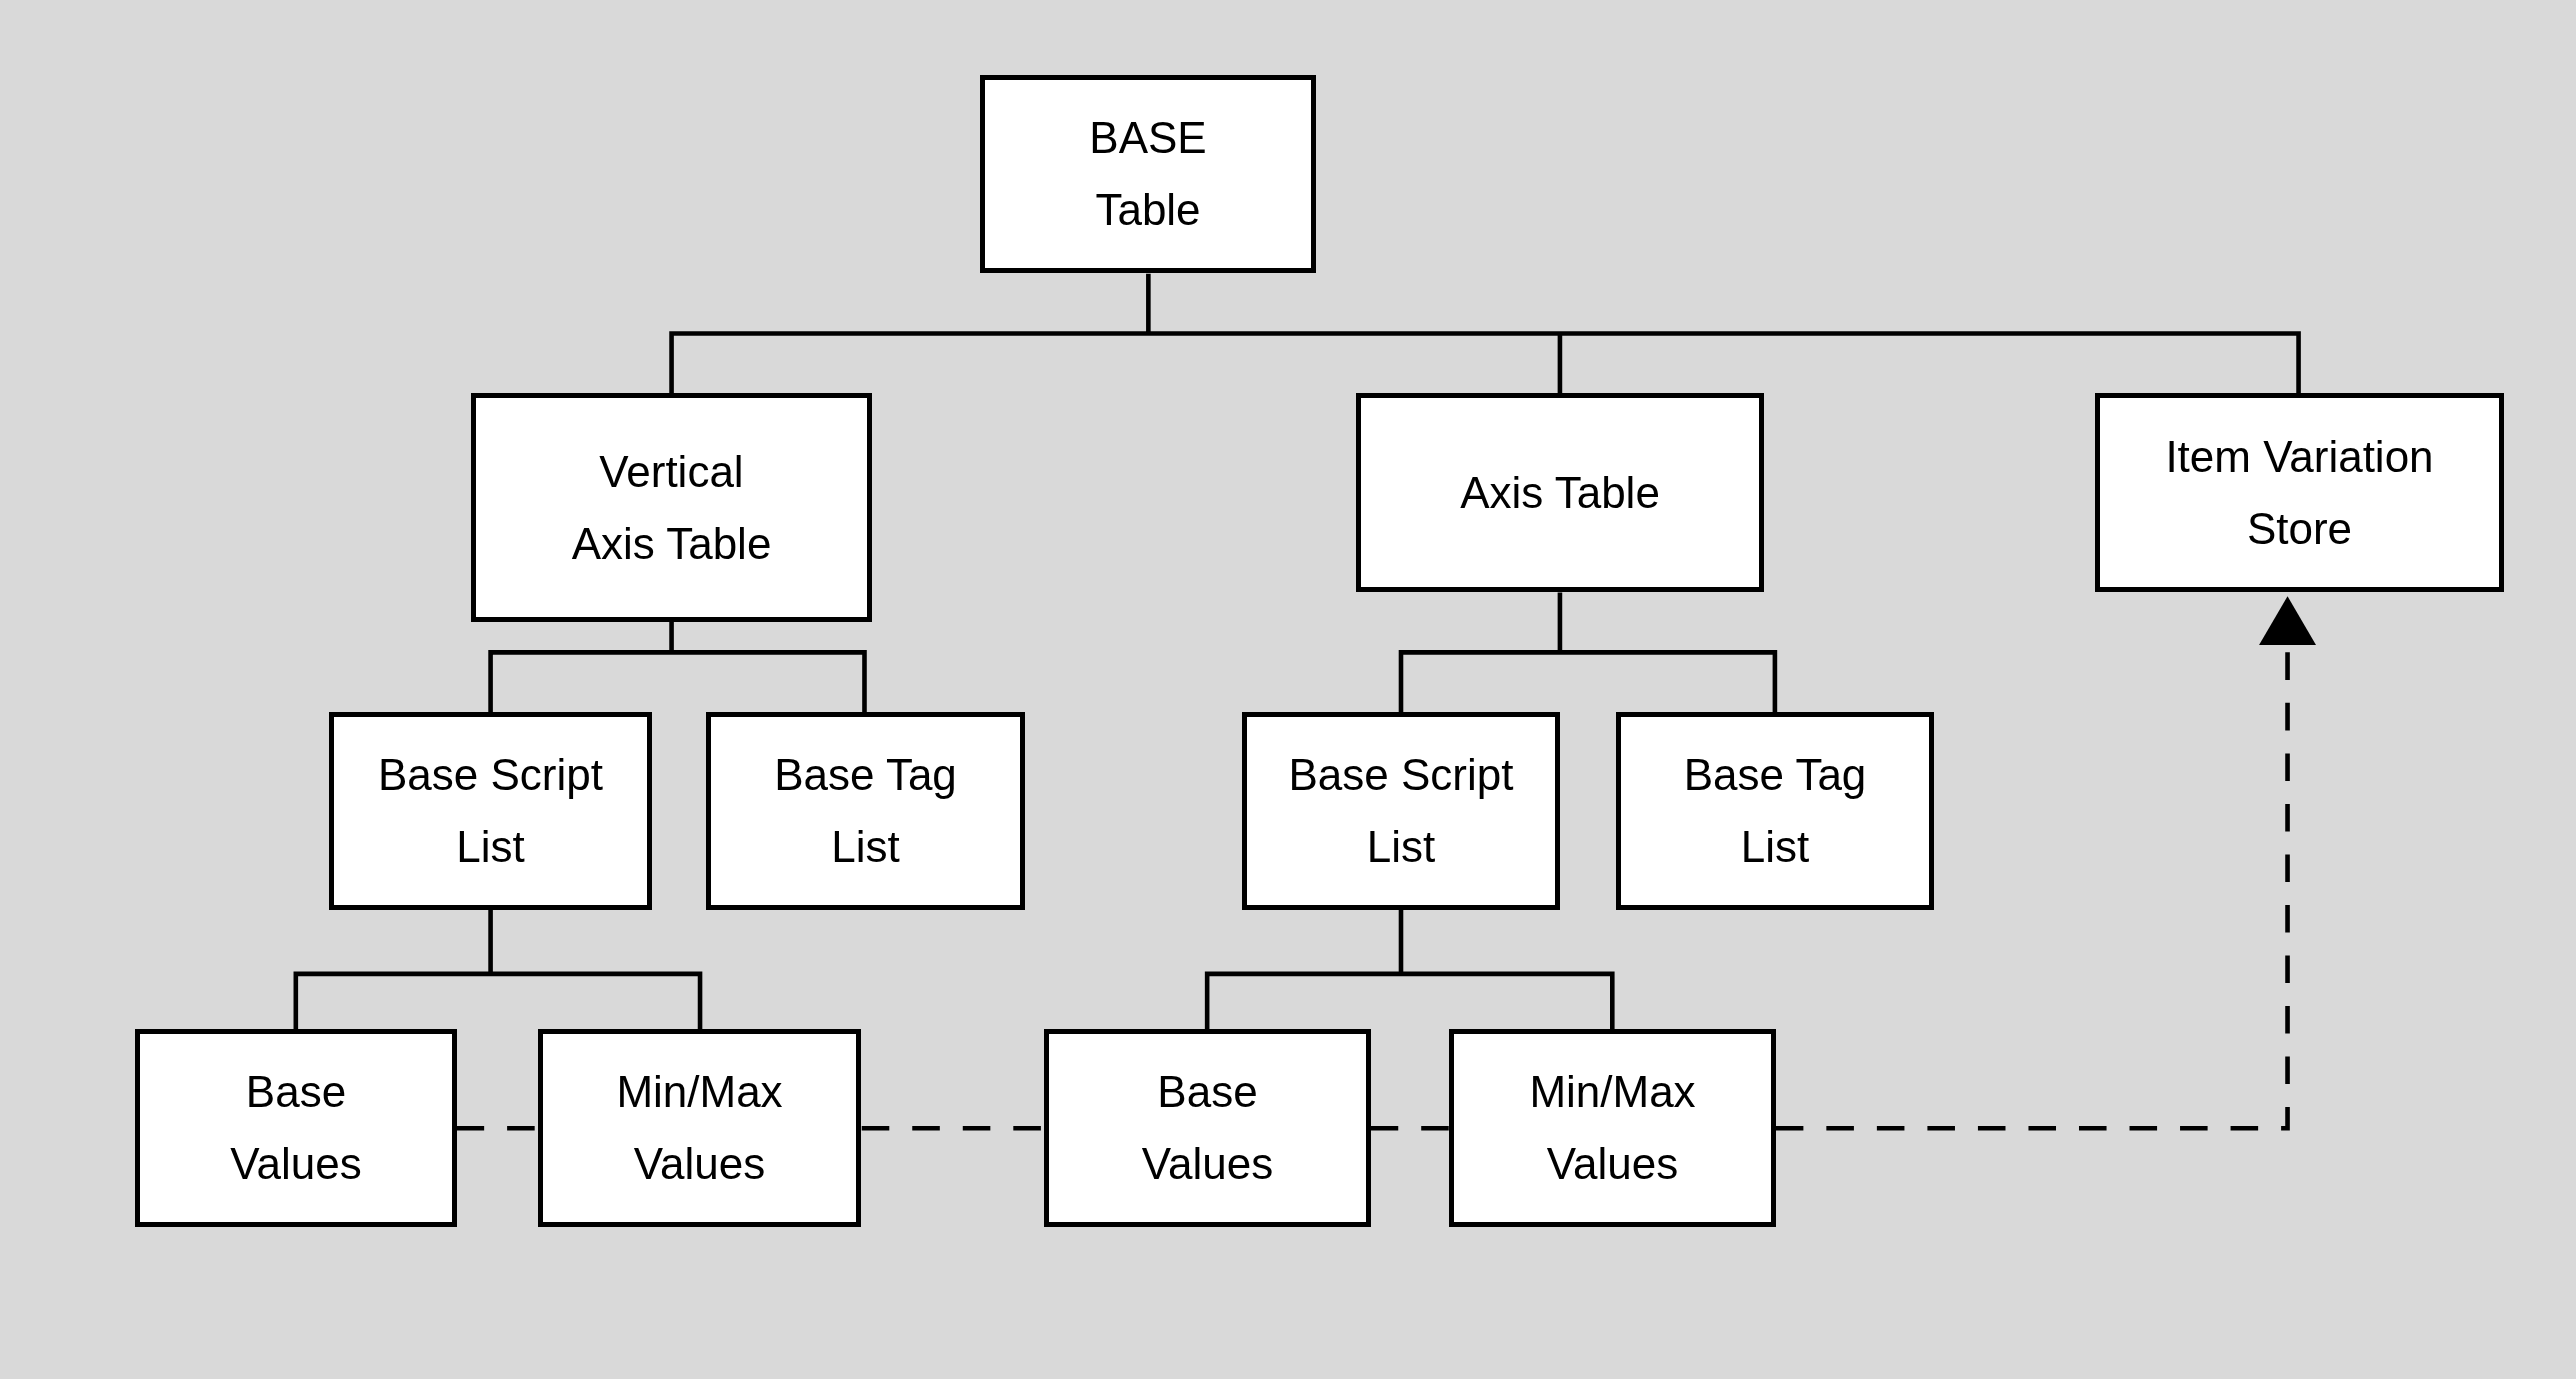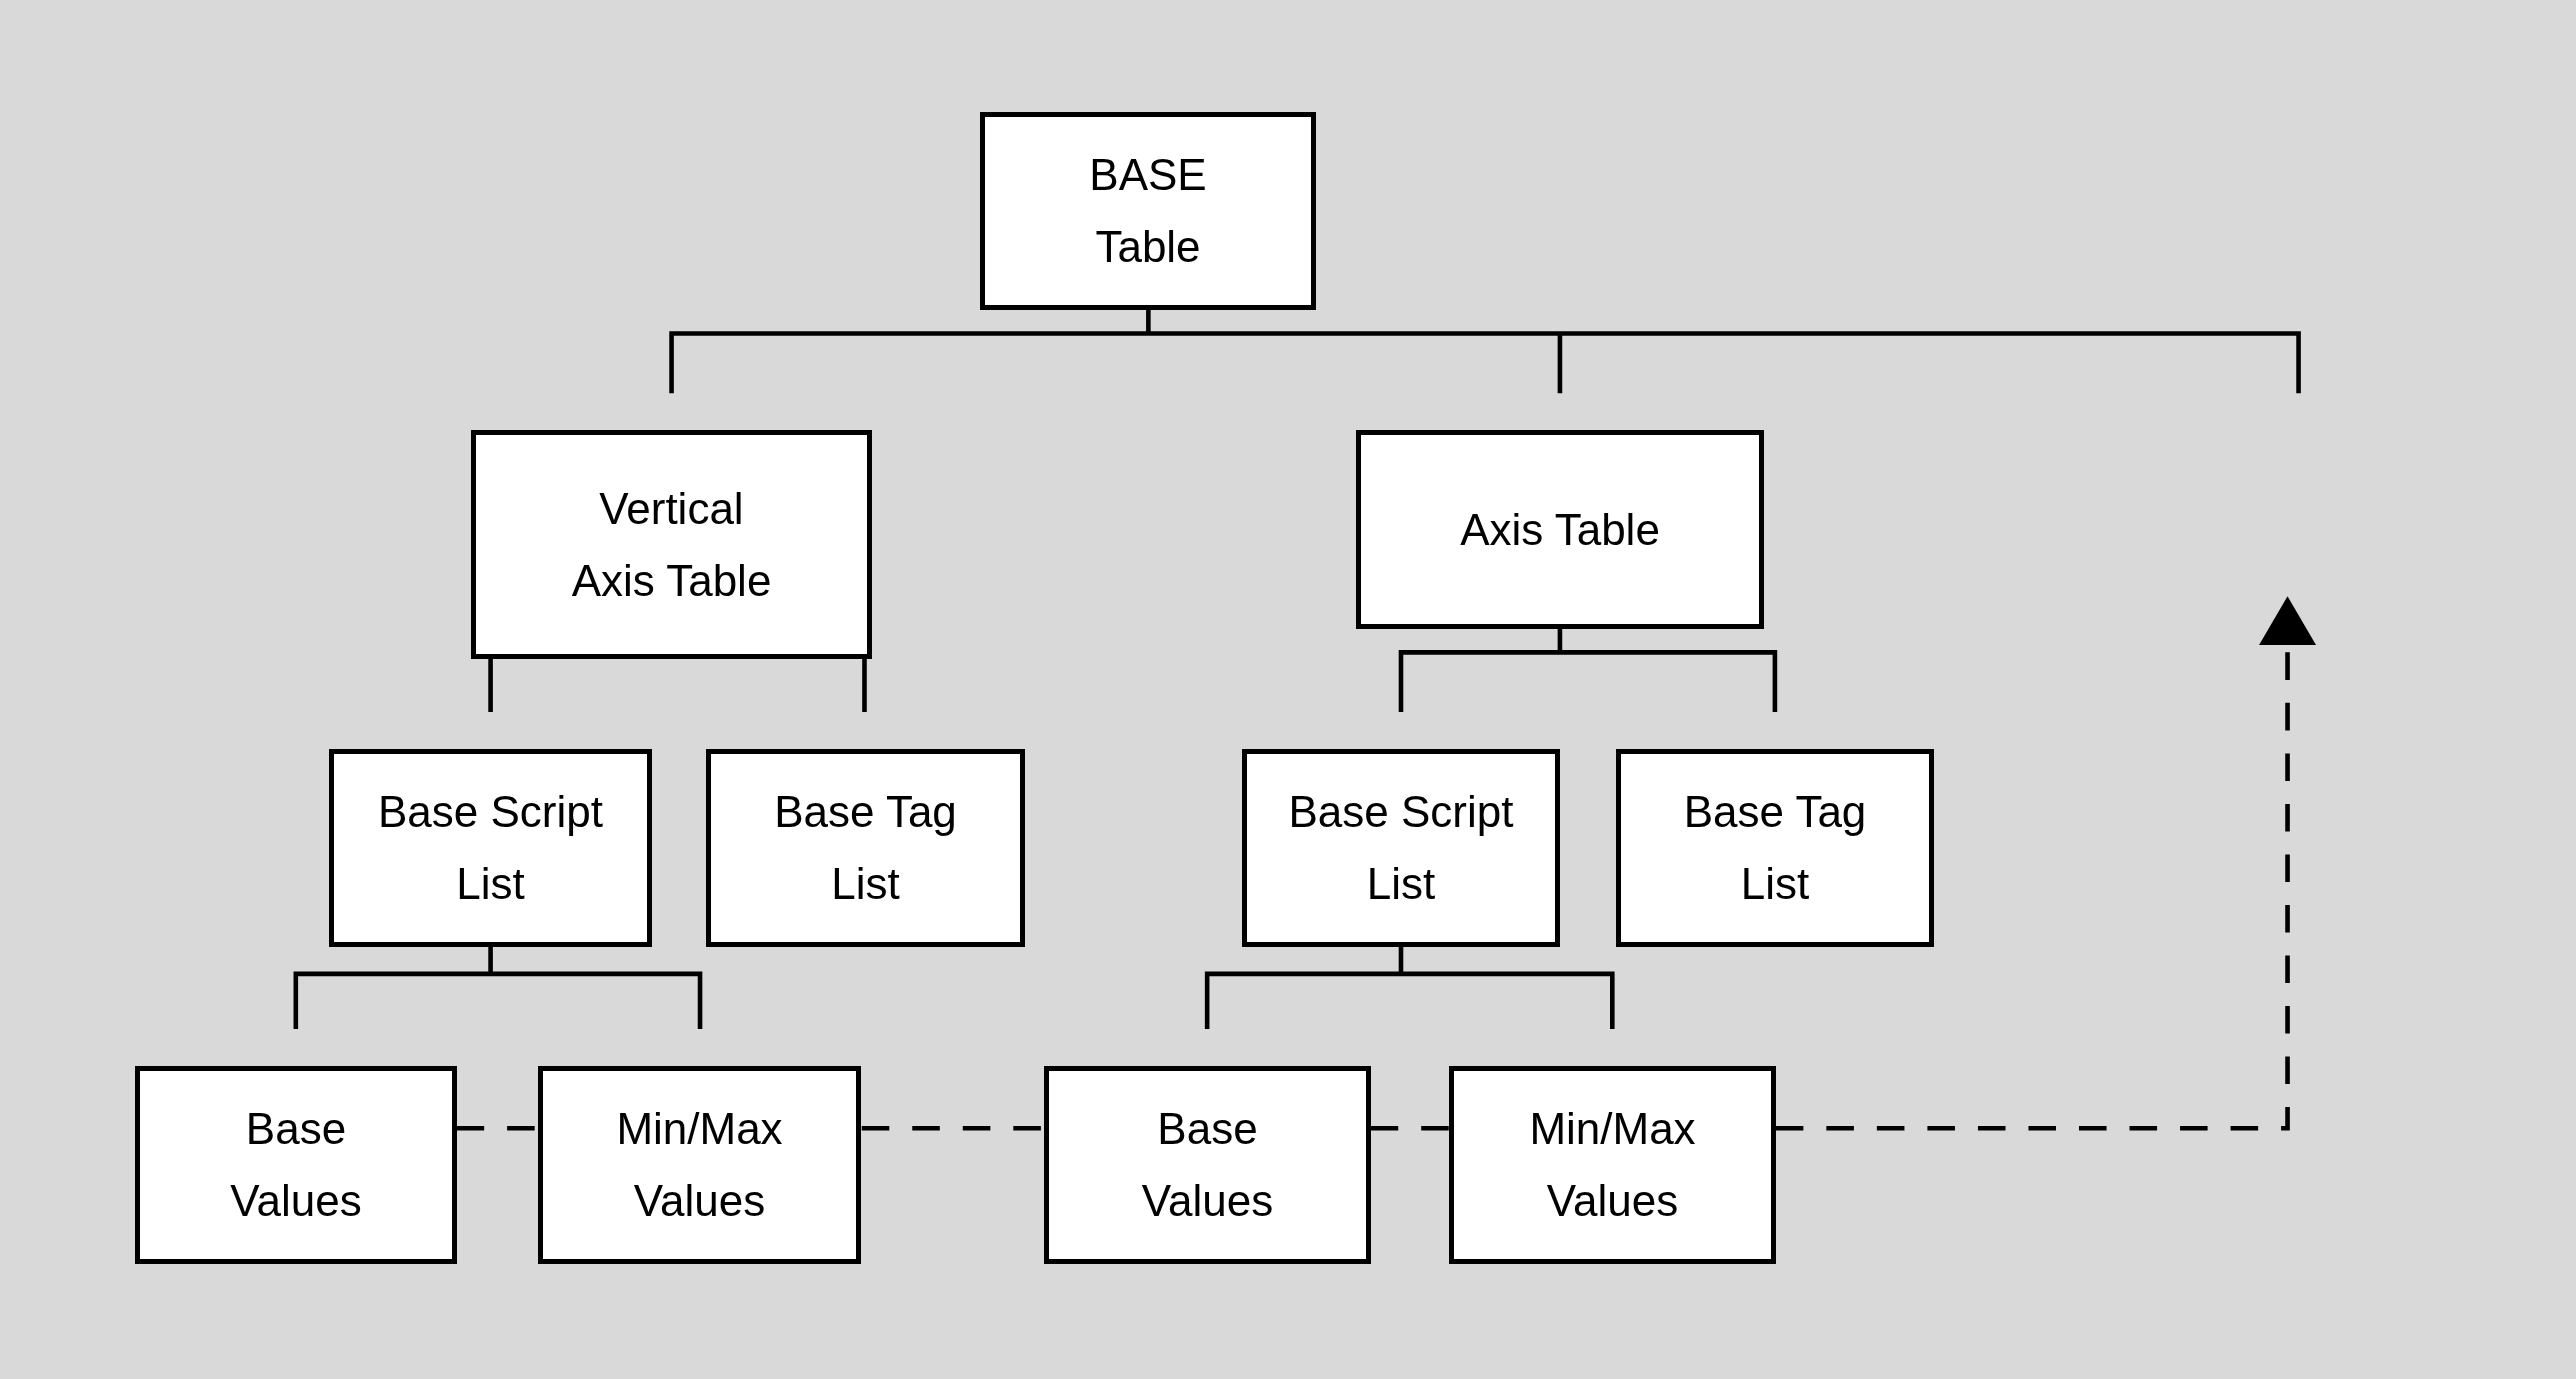--- a/index.html
+++ b/index.html
@@ -20,21 +20,20 @@
   .solid-line{stroke:var(--line);stroke-width:5;fill:none;}
   .dashed-line{stroke:var(--line);stroke-width:5;fill:none;stroke-dasharray:30 25;}
   .arrowhead{fill:var(--line);}
   .node{
     position:absolute;
     box-sizing:border-box;
     background:var(--box-fill);
     border:5.5px solid var(--line);
     display:flex;flex-direction:column;
     align-items:center;justify-content:center;
-    margin-top:37px;
   }
   .node .nl{
     display:block;
     font-size:44px;
     line-height:72px;
     color:var(--text);
     white-space:nowrap;
   }
 </style>
 </head>
@@ -72,20 +71,24 @@
 
   <div class="node" style="left:471px;top:393px;width:401px;height:229px">
     <span class="nl">Vertical</span>
     <span class="nl">Axis Table</span>
   </div>
 
   <div class="node" style="left:1356px;top:393px;width:408px;height:199px">
     <span class="nl">Axis Table</span>
   </div>
 
+  <div class="node" style="left:2095px;top:393px;width:409px;height:199px">
+    <span class="nl">Item Variation</span>
+    <span class="nl">Store</span>
+  </div>
 
   <div class="node" style="left:329px;top:712px;width:323px;height:198px">
     <span class="nl">Base Script</span>
     <span class="nl">List</span>
   </div>
 
   <div class="node" style="left:706px;top:712px;width:319px;height:198px">
     <span class="nl">Base Tag</span>
     <span class="nl">List</span>
   </div>

